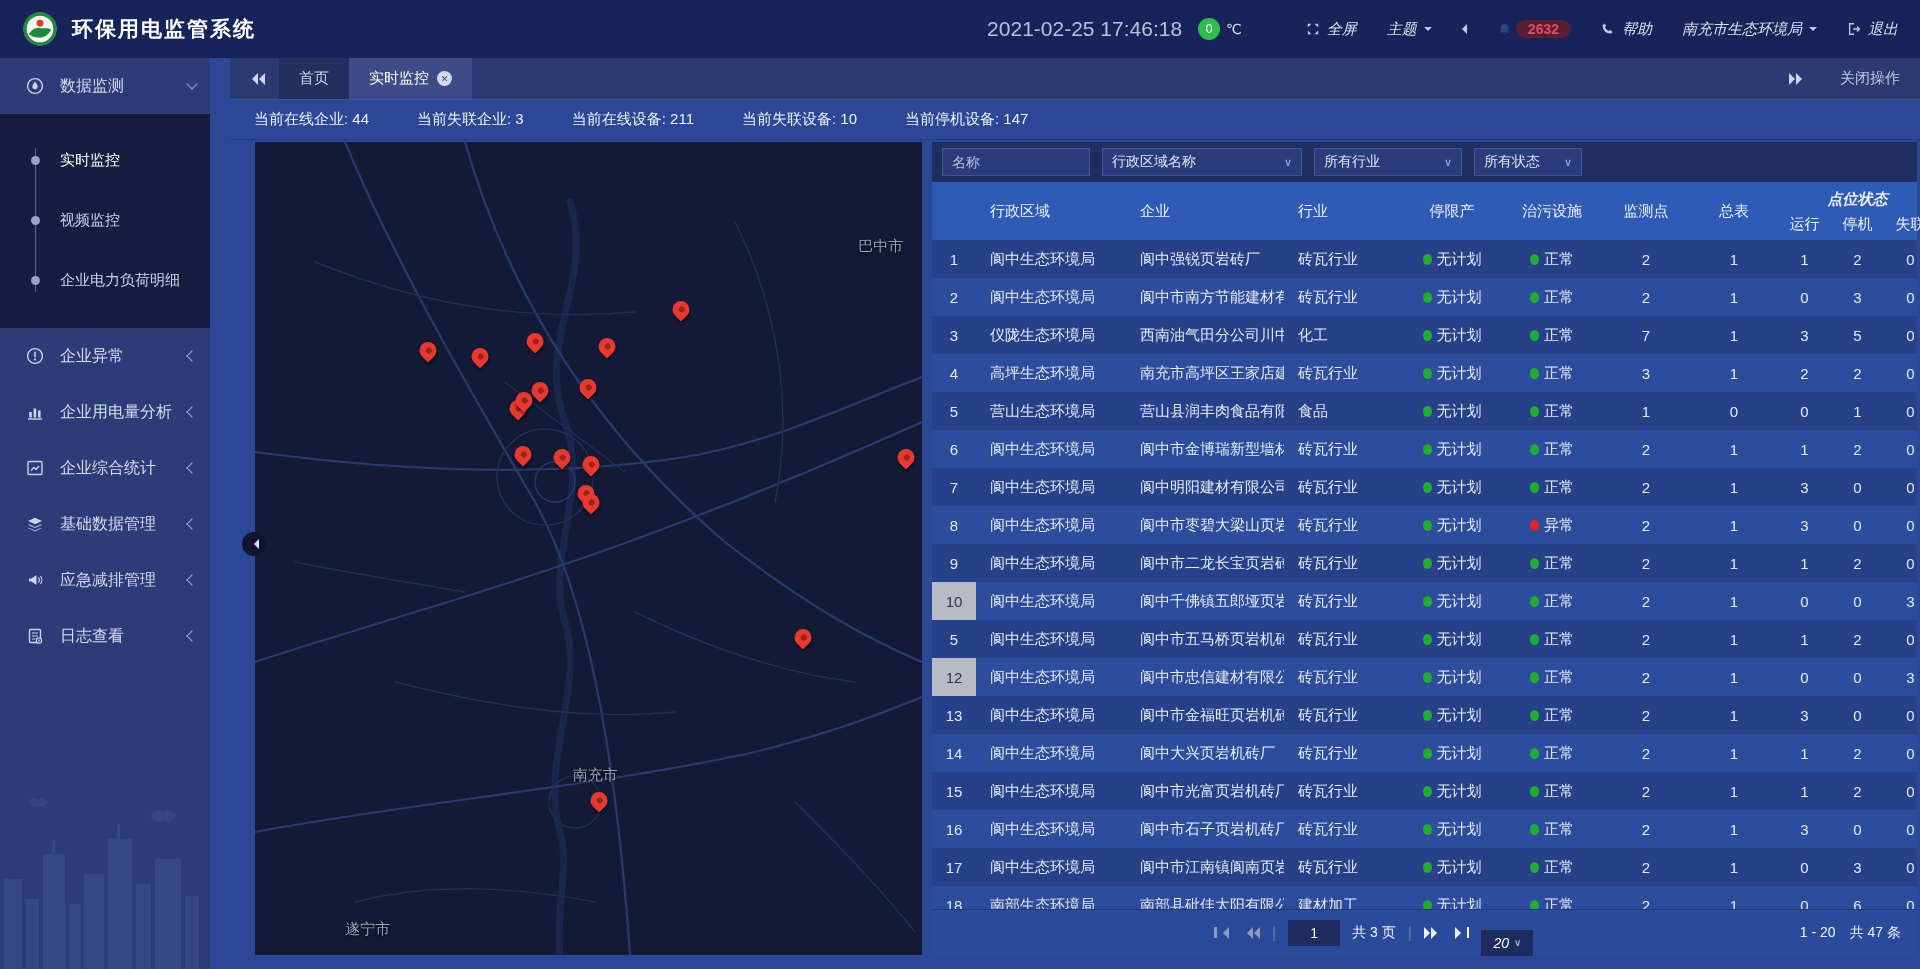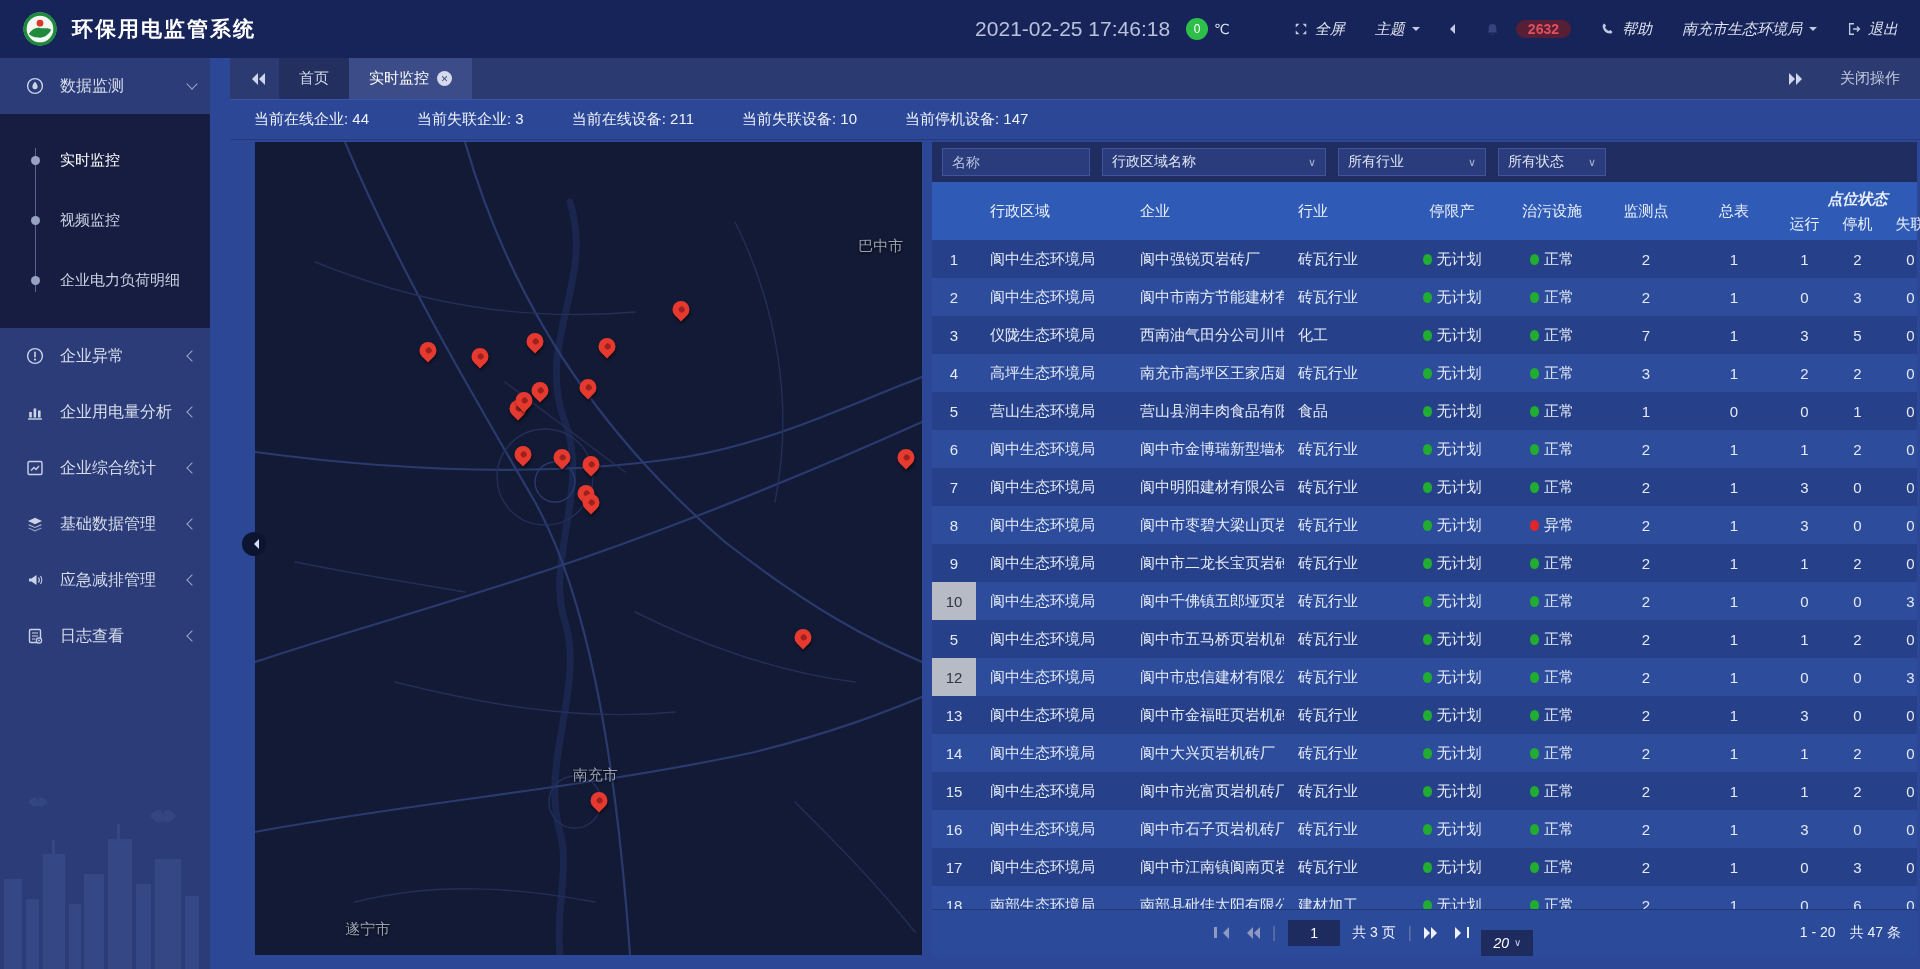--- a/index.html
+++ b/index.html
@@ -15,21 +15,21 @@
   .hdr .time{color:#b9c2da;font-size:21px;margin-right:16px;}
   .temp-badge{width:22px;height:22px;border-radius:50%;background:#2ebf4a;color:#fff;font-size:12px;display:inline-flex;align-items:center;justify-content:center;margin-right:6px;}
   .temp-unit{color:#dfe4f0;font-size:14px;margin-right:34px;}
   .hitem{display:inline-flex;align-items:center;gap:7px;color:#dfe4f0;font-size:15px;margin-left:30px;cursor:pointer;white-space:nowrap;}
   .hitem svg{color:#c3cbe0;}
   .caret{width:0;height:0;border:4px solid transparent;border-top-color:#c3cbe0;margin-top:4px;}
   .tri{width:0;height:0;border:5px solid transparent;display:inline-block;}
   .tri.l{border-right-color:currentColor;border-left-width:0;}
   .tri.r{border-left-color:currentColor;border-right-width:0;}
   .marquee{color:#c3cbe0;margin-left:30px;}
-  .bellwrap{display:inline-flex;align-items:center;margin-left:30px;gap:16px;}
+  .bellwrap{display:inline-flex;align-items:center;margin-left:30px;gap:4px;}
   .bellwrap svg{color:#35447c;}
   .badge{background:#571f35;color:#e04f5f;font-size:14px;font-weight:bold;border-radius:10px;padding:1px 12px;}
 
   
   .body-row{flex:1;display:flex;min-height:0;gap:20px;}
 
   
   .sidebar{width:210px;background:#2b3c78;flex:none;position:relative;overflow:hidden;}
   .menu-item{height:56px;display:flex;align-items:center;padding:0 14px 0 26px;color:#d7dcec;font-size:16px;cursor:pointer;position:relative;}
   .menu-item .mi-icon{width:20px;margin-right:14px;color:#ccd3e6;display:inline-flex;}
@@ -71,21 +71,21 @@
   .map-collapse{position:absolute;left:-13px;top:48%;width:24px;height:24px;border-radius:50%;background:#0d1430;color:#d8deee;display:flex;align-items:center;justify-content:center;cursor:pointer;z-index:5;}
   .map-collapse .tri{border-width:5px;}
 
   
   .rpanel{flex:1;display:flex;flex-direction:column;min-width:0;}
   .filters{height:40px;background:#1f2d61;display:flex;align-items:center;gap:12px;padding:0 10px;flex:none;}
   .f-input{width:148px;height:28px;background:#2b3c7d;border:1px solid #42549b;color:#e6ebf7;font-size:14px;padding:0 9px;outline:none;font-family:inherit;}
   .f-input::placeholder{color:#b6c0dd;}
   .f-select{height:28px;background:#2b3c7d;border:1px solid #42549b;display:flex;align-items:center;justify-content:space-between;padding:0 9px;font-size:14px;color:#dfe5f2;cursor:pointer;}
   .f-select .v{color:#aab4d4;font-size:11px;margin-left:8px;}
-  .w-region{width:224px;}.w-industry{width:148px;}.w-status{width:108px;}
+  .w-region{width:200px;}.w-industry{width:148px;}.w-status{width:108px;}
 
   .grid{--cols:44px 150px 158px 118px 100px 100px 88px 88px 53px 53px 53px;}
   .thead{background:#2f5bb6;display:grid;grid-template-columns:var(--cols);grid-template-rows:29px 29px;flex:none;font-size:15px;color:#eaf0fa;}
   .th{display:flex;align-items:center;justify-content:center;grid-row:1/3;}
   .th.left{justify-content:flex-start;padding-left:14px;}
   .th.group{grid-row:1;grid-column:9/12;font-style:italic;font-weight:bold;align-items:flex-end;padding-bottom:2px;}
   .th.sub{grid-row:2;align-items:flex-start;padding-top:4px;}
 
   .tbody{flex:1;overflow:hidden;min-height:0;}
   .tr{display:grid;grid-template-columns:var(--cols);height:38px;font-size:15px;color:#e4eaf6;}

